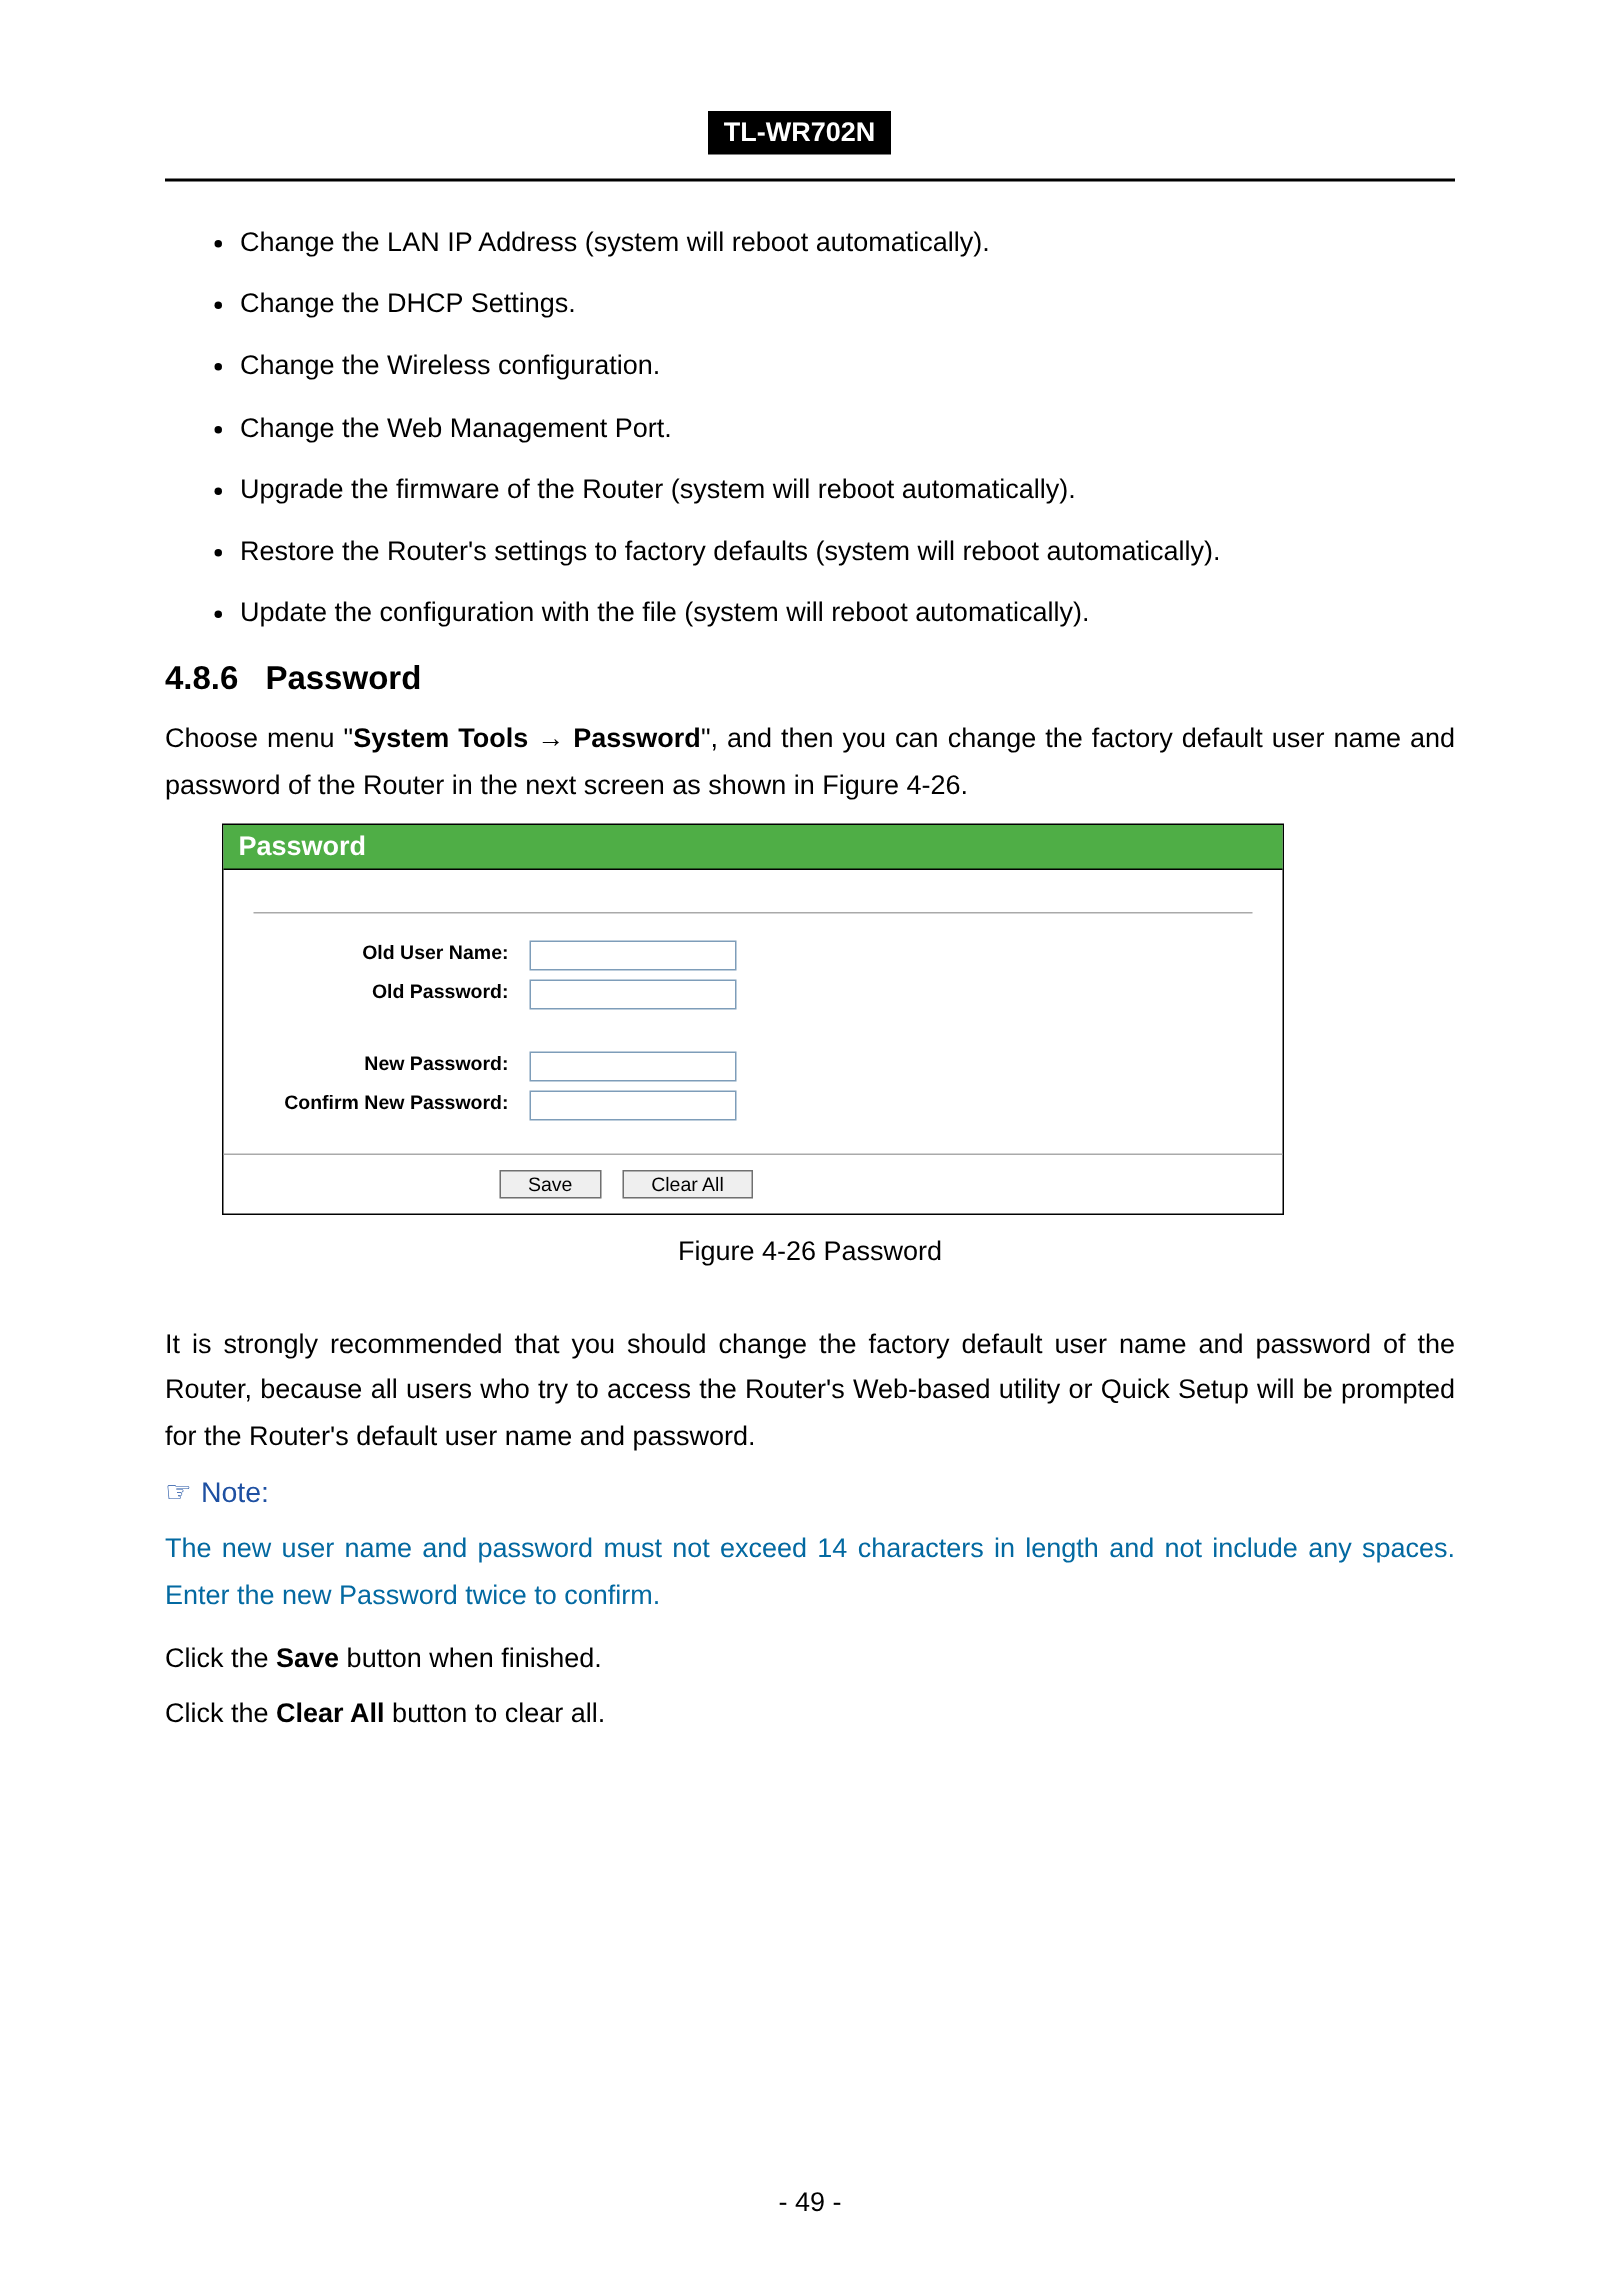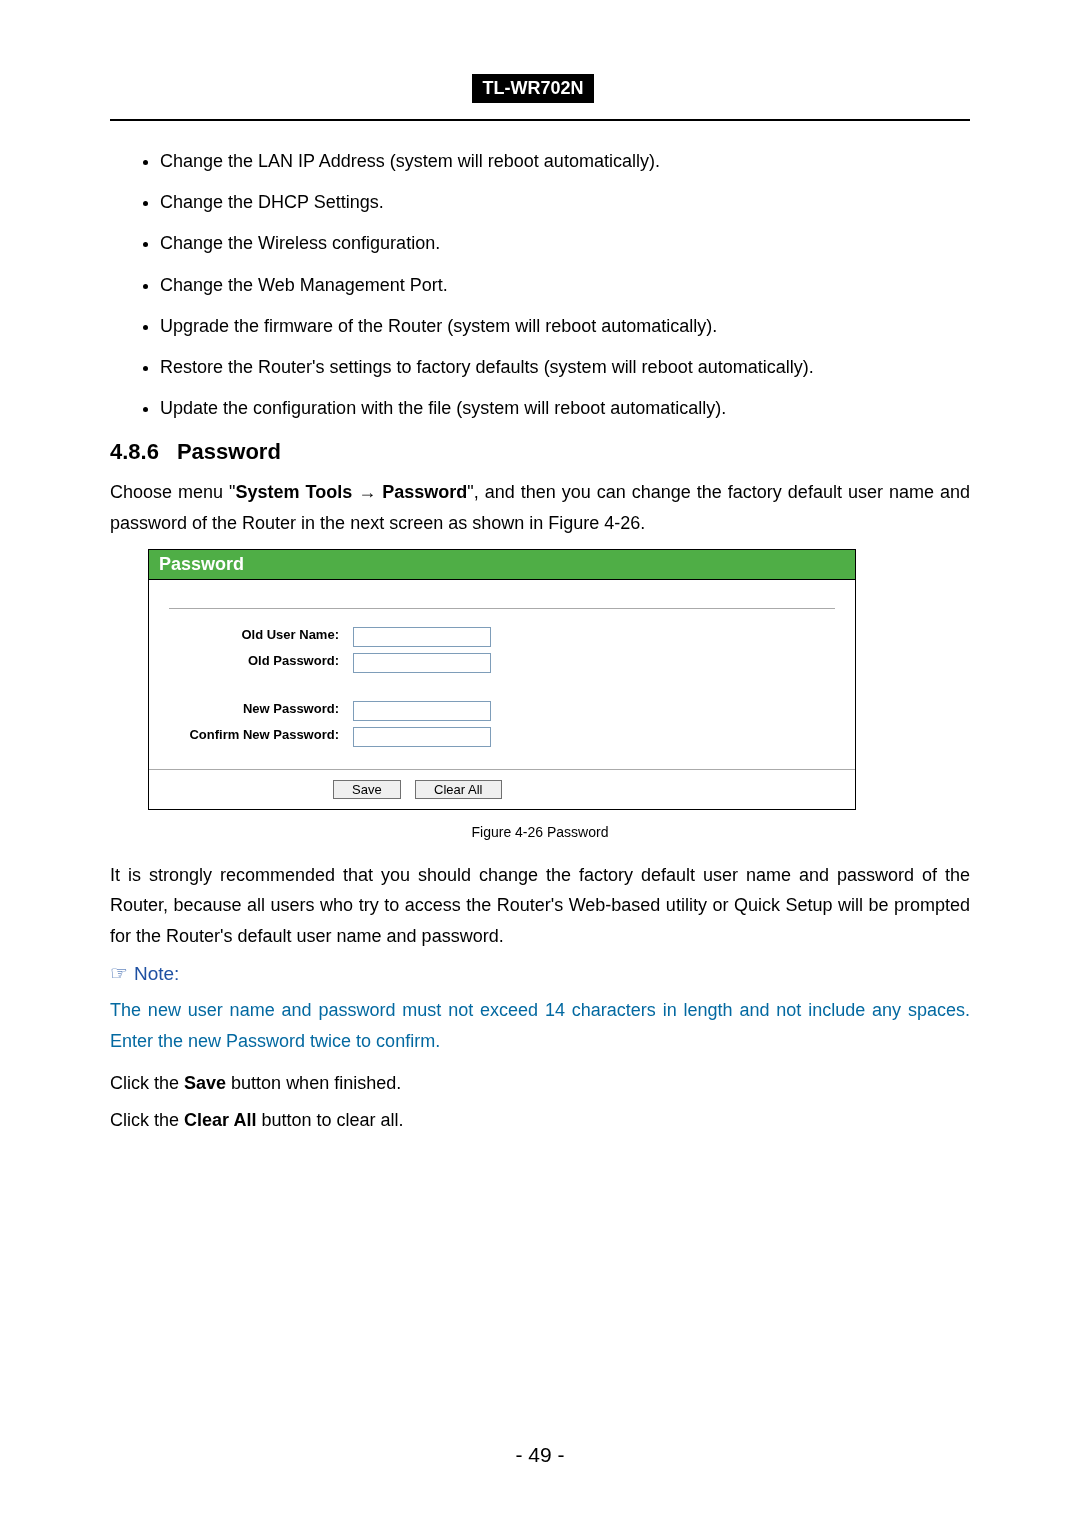--- a/index.html
+++ b/index.html
@@ -115,22 +115,22 @@
     font-family: Tahoma, Arial, sans-serif;
     font-size: 13px;
     padding: 1px 18px;
     background: #efefef;
     border: 1px solid #707070;
     cursor: pointer;
     margin-right: 10px;
   }
   .fig-caption {
     text-align: center;
-    font-size: 14px;
-    margin: 14px 0 20px 0;
+    font-size: 18px;
+    margin: 14px 0 36px 0;
   }
   .note-head {
     color: #1e50a2;
     font-family: "Comic Sans MS", cursive, Arial;
     font-size: 19px;
     margin-bottom: 10px;
   }
   .note-icon {
     display: inline-block;
     margin-right: 6px;
@@ -144,25 +144,25 @@
     text-align: justify;
     margin-bottom: 12px;
   }
   .action-line {
     font-size: 18px;
     line-height: 1.7;
     margin-bottom: 6px;
   }
   .page-number {
     position: absolute;
-    bottom: 60px;
+    bottom: 48px;
     left: 0;
     width: 100%;
     text-align: center;
-    font-size: 21px;
+    font-size: 18px;
   }
 </style>
 </head>
 <body>
 
 <div class="page">
 
   <div class="header-line">
     <span class="model-box">TL-WR702N</span>
   </div>

